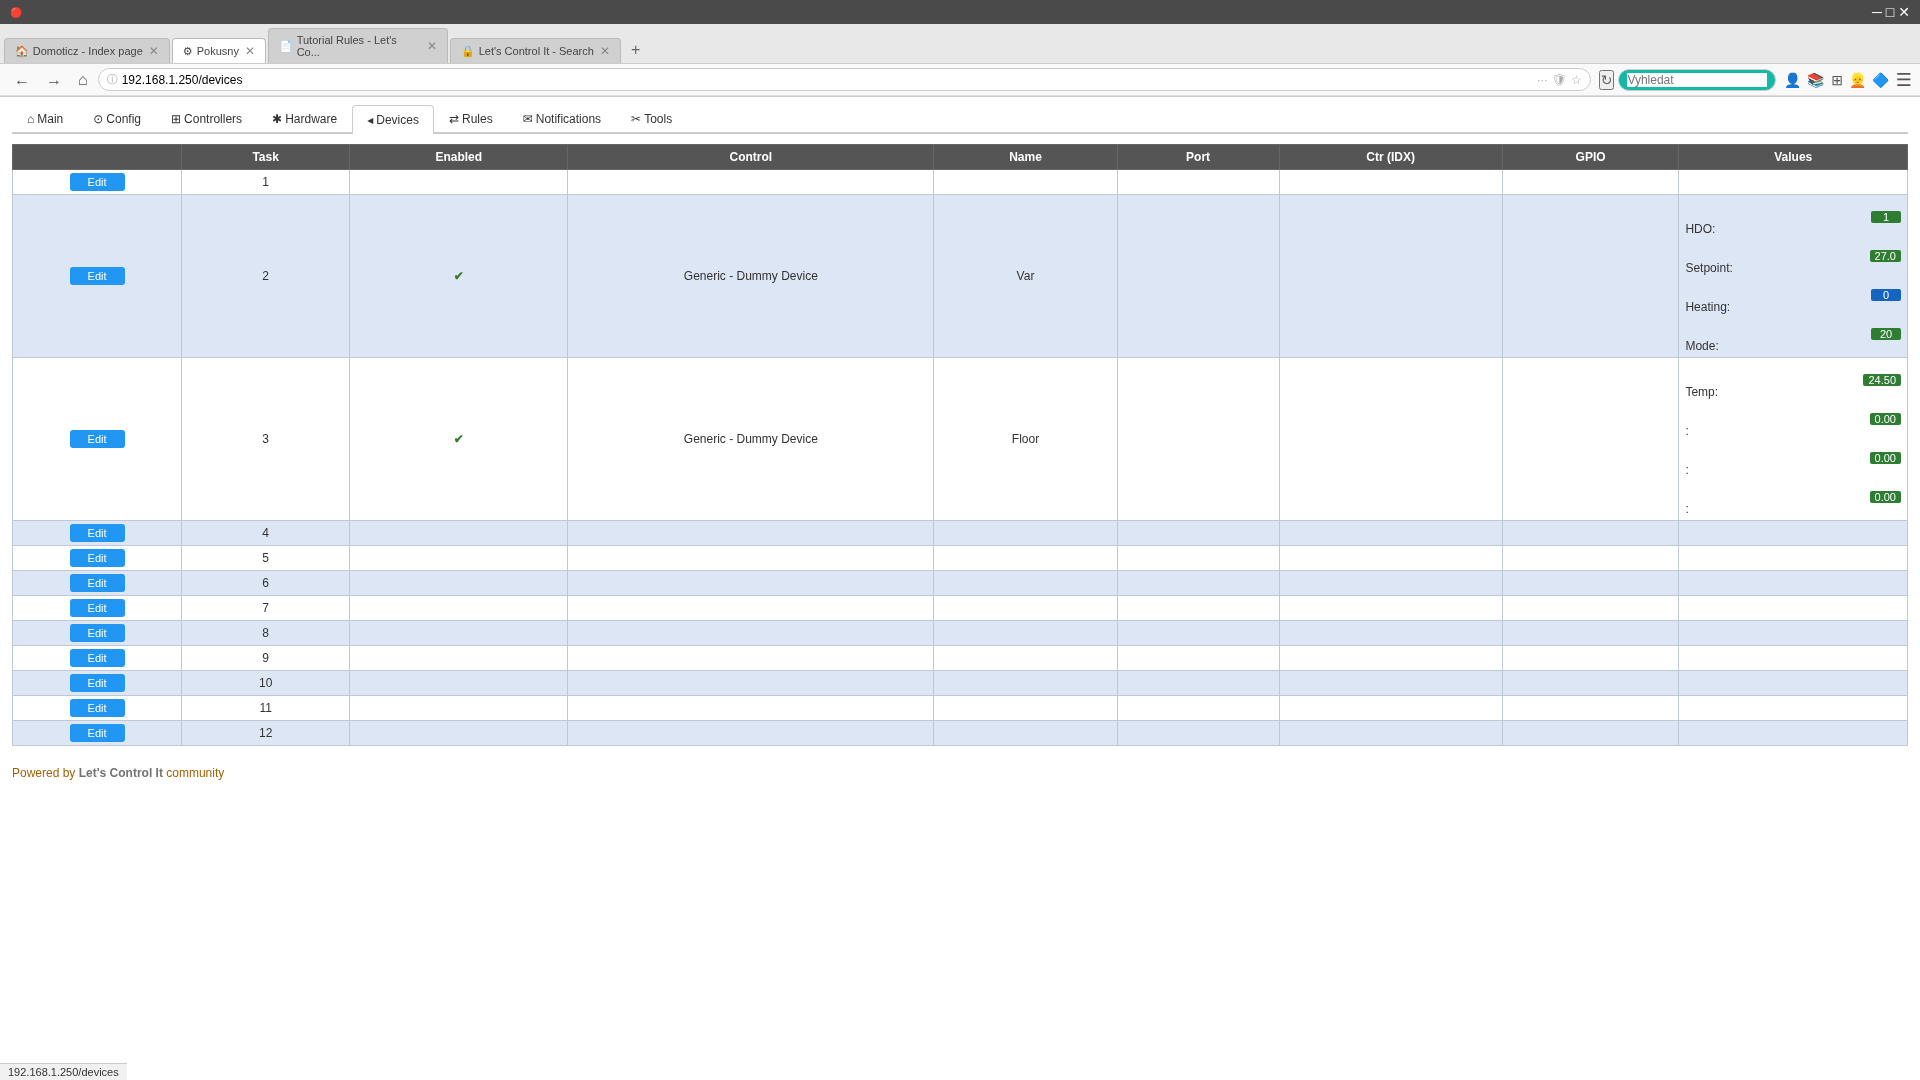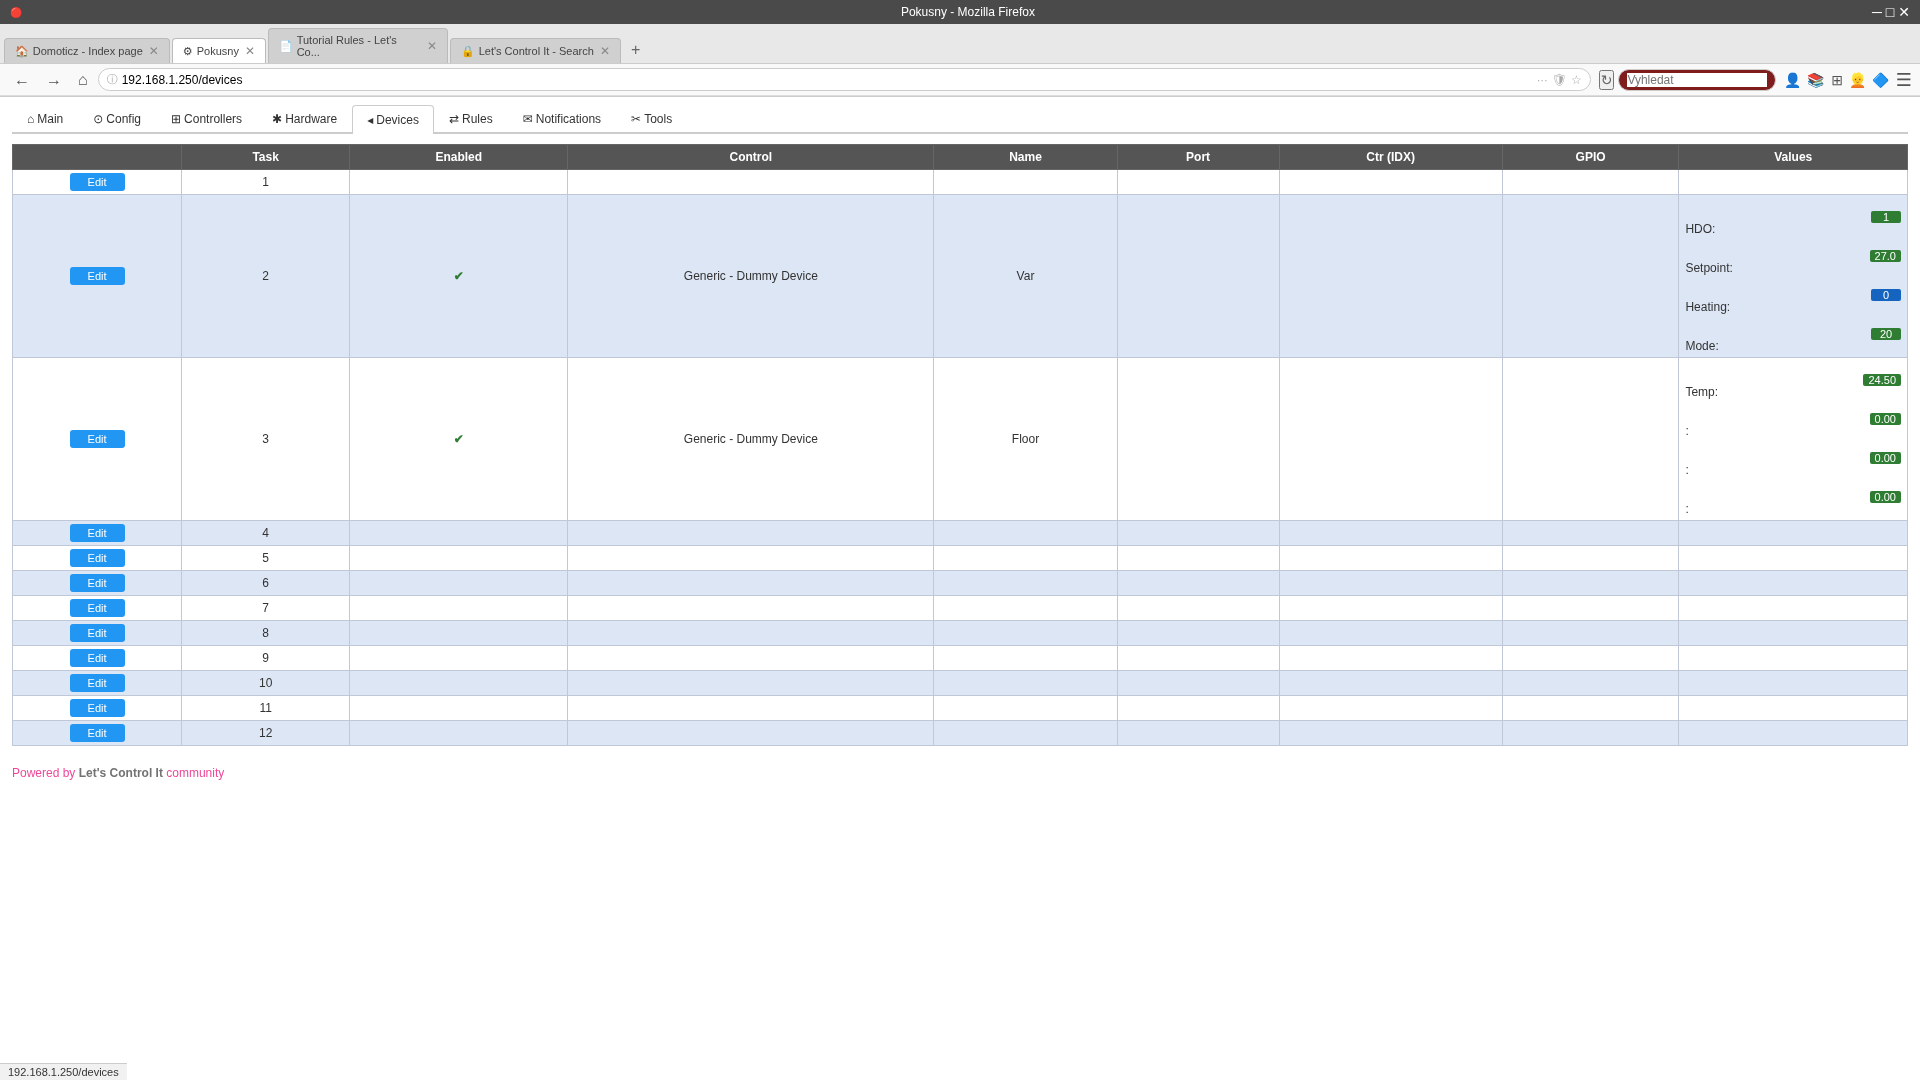--- a/index.html
+++ b/index.html
@@ -17,21 +17,21 @@
     .tab.active { background: #fff; z-index: 1; }
     .tab-close { margin-left: 6px; color: #888; font-size: 12px; }
     .tab-icon { margin-right: 4px; font-size: 11px; }
     .new-tab { padding: 4px 8px; background: transparent; border: none; font-size: 16px; cursor: pointer; color: #666; }
 
     .nav-bar { display: flex; align-items: center; padding: 4px 8px; background: #f9f9f9; border-bottom: 1px solid #ddd; gap: 4px; }
     .nav-btn { background: none; border: none; font-size: 16px; cursor: pointer; color: #555; padding: 2px 6px; }
     .address-bar { flex: 1; display: flex; align-items: center; background: #fff; border: 1px solid #ccc; border-radius: 12px; padding: 3px 8px; font-size: 12px; color: #555; gap: 4px; }
     .address-bar input { border: none; outline: none; font-size: 12px; flex: 1; }
     .nav-icons { display: flex; gap: 6px; align-items: center; margin-left: 4px; }
-    .search-bar { display: flex; align-items: center; background: #7f1d1d; border: 1px solid #ccc; border-radius: 12px; padding: 3px 8px; font-size: 12px; color: #999; }
+    .search-bar { display: flex; align-items: center; background: #14b8a6; border: 1px solid #ccc; border-radius: 12px; padding: 3px 8px; font-size: 12px; color: #999; }
     .search-bar input { border: none; outline: none; font-size: 12px; width: 140px; }
     .refresh-btn { font-size: 14px; cursor: pointer; color: #666; margin-left: 4px; }
 
     
     .page { padding: 8px 12px; }
     .page-title { color: #0055aa; font-size: 18px; font-weight: bold; margin-bottom: 10px; }
 
     
     .main-nav { display: flex; gap: 0; border-bottom: 2px solid #ccc; margin-bottom: 10px; }
     .nav-item { padding: 6px 14px; font-size: 12px; cursor: pointer; color: #333; border: 1px solid transparent; border-bottom: none; border-radius: 4px 4px 0 0; display: flex; align-items: center; gap: 3px; }
@@ -46,38 +46,37 @@
     .edit-btn { background: #2196F3; color: #fff; border: none; padding: 3px 18px; border-radius: 3px; cursor: pointer; font-size: 11px; }
     .checkmark { color: #2e7d32; font-weight: bold; }
     .values-cell { text-align: left; }
     .value-row { display: flex; justify-content: space-between; align-items: center; margin-bottom: 1px; }
     .value-label { color: #333; margin-top: 24px; }
     .value-badge { background: #2e7d32; color: #fff; padding: 0px 5px; border-radius: 2px; font-size: 11px; min-width: 30px; text-align: center; }
     .value-badge.blue { background: #1565c0; }
 
     
     .footer { margin-top: 20px; font-size: 12px; color: #666; }
-    .footer .powered { color: #ec4899; }
+    .footer .powered { color: #a16207; }
     .footer .link { color: #737373; font-weight: bold; text-decoration: none; }
 
     
     .status-bar { position: fixed; bottom: 0; left: 0; background: #f1f1f1; border-top: 1px solid #ccc; padding: 2px 8px; font-size: 11px; color: #333; }
 
     .device-name-cell { text-align: center; }
   </style>
 </head>
 <body>
 
 <div class="browser-chrome">
 
   <div class="title-bar">
     <div style="width:60px; display:flex; gap:4px; padding-left:6px;">
       <span style="font-size:10px;">🔴</span>
     </div>
-    <div class="title-bar-text">Pokusny - Mozilla Firefox</div>
     <div class="title-bar-controls">
       <span>─</span>
       <span>□</span>
       <span>✕</span>
     </div>
   </div>
 
   <div class="tab-bar">
     <div class="tab">
       <span class="tab-icon">🏠</span>

